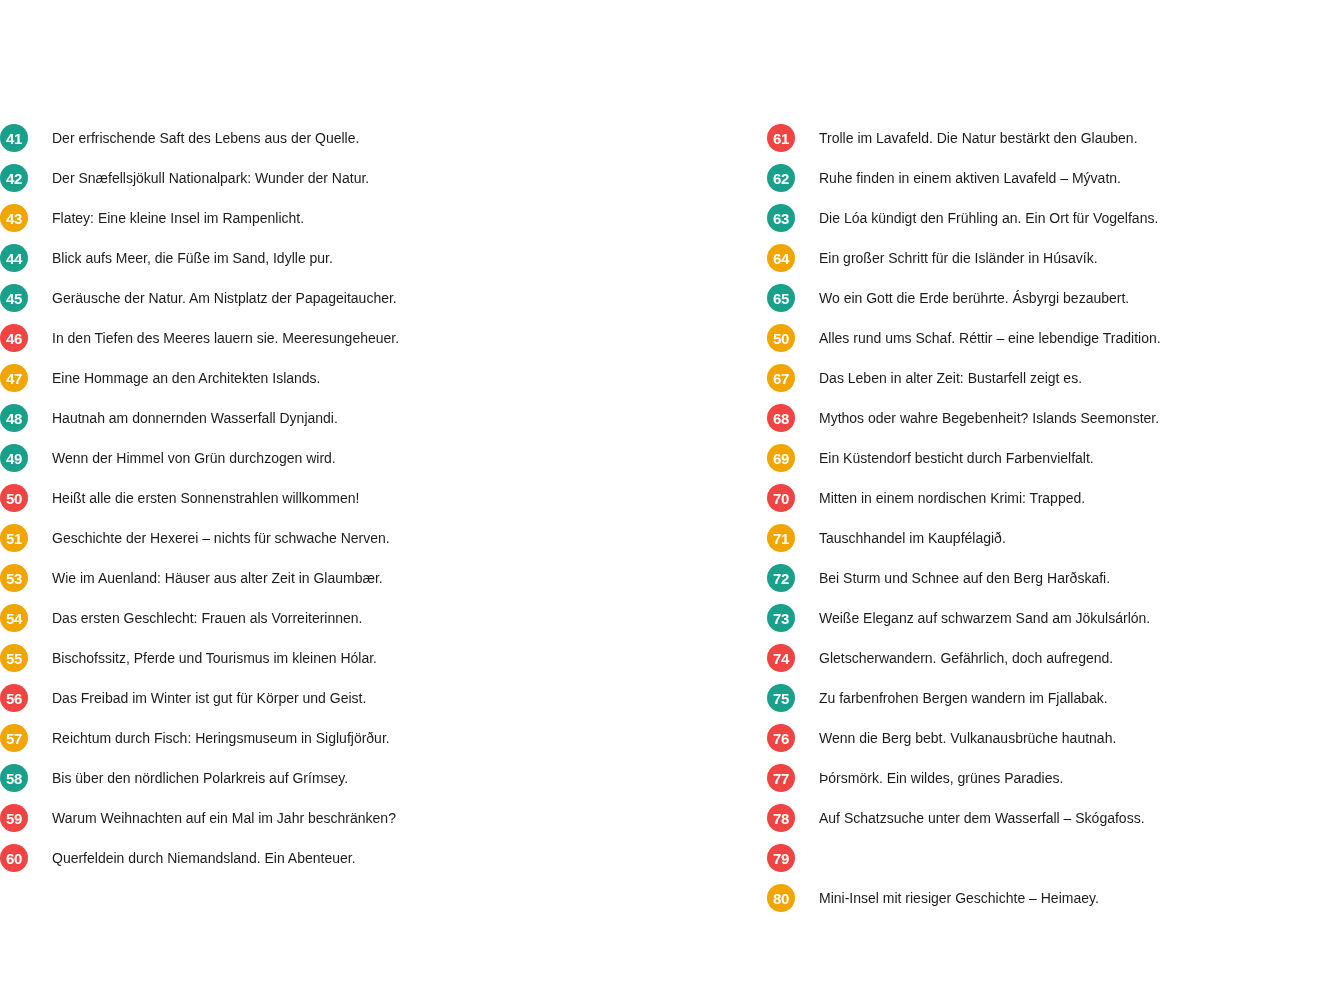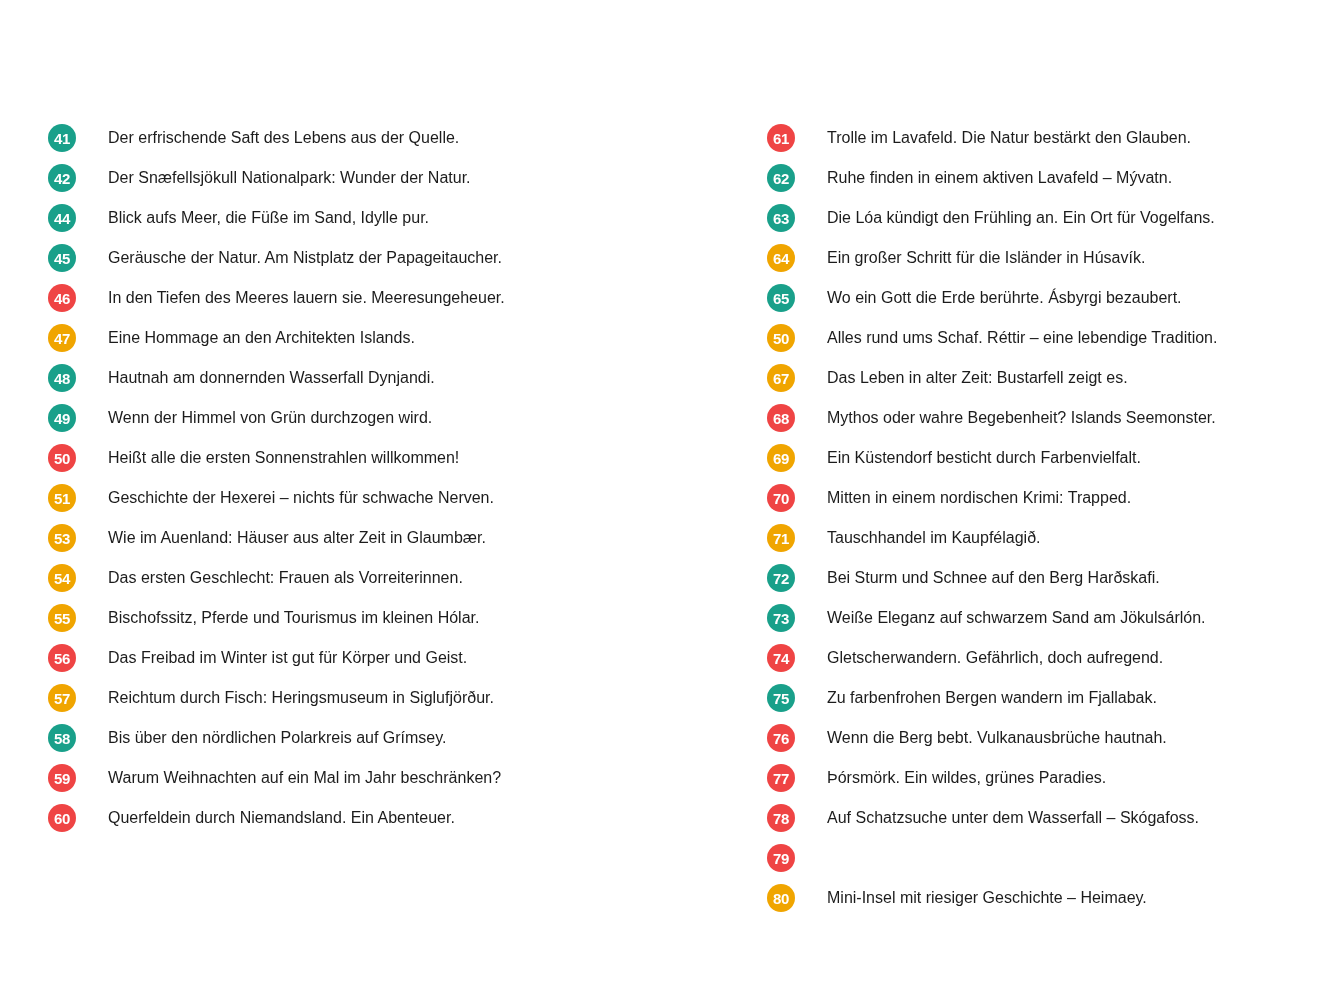--- a/index.html
+++ b/index.html
@@ -27,21 +27,20 @@
     width: 1334px;
     display: flex;
     flex-direction: row;
   }
   .column {
     display: flex;
     flex-direction: column;
   }
   .column.left {
     width: 667px;
-    padding-left: 48px;
     box-sizing: border-box;
   }
   .column.right {
     width: 667px;
     padding-left: 100px;
     box-sizing: border-box;
   }
   .entry {
     display: flex;
     flex-direction: row;
@@ -60,22 +59,22 @@
     display: flex;
     align-items: center;
     justify-content: center;
     letter-spacing: -0.3px;
     font-family: "Liberation Sans", sans-serif;
   }
   .badge.teal { background: #19a08a; }
   .badge.red { background: #ef4444; }
   .badge.orange { background: #f0a500; }
   .entry-text {
-    margin-left: 32px;
-    font-size: 16px;
+    margin-left: 24px;
+    font-size: 14px;
     line-height: 22px;
     color: #1c1c1c;
     white-space: nowrap;
     font-family: "Liberation Sans", sans-serif;
   }
   .entry-text.bold {
     font-weight: normal;
   }
 </style>
 </head>
@@ -86,20 +85,24 @@
     <div class="column left" id="col-left">
         <div class="entry">
           <span class="badge teal">41</span>
           <span class="entry-text">Der erfrischende Saft des Lebens aus der Quelle.</span>
         </div>
         <div class="entry">
           <span class="badge teal">42</span>
           <span class="entry-text">Der Snæfellsjökull Nationalpark: Wunder der Natur.</span>
         </div>
         <div class="entry">
+          <span class="badge orange">43</span>
+          <span class="entry-text">Flatey: Eine kleine Insel im Rampenlicht.</span>
+        </div>
+        <div class="entry">
           <span class="badge teal">44</span>
           <span class="entry-text">Blick aufs Meer, die Füße im Sand, Idylle pur.</span>
         </div>
         <div class="entry">
           <span class="badge teal">45</span>
           <span class="entry-text">Geräusche der Natur. Am Nistplatz der Papageitaucher.</span>
         </div>
         <div class="entry">
           <span class="badge red">46</span>
           <span class="entry-text">In den Tiefen des Meeres lauern sie. Meeresungeheuer.</span>

